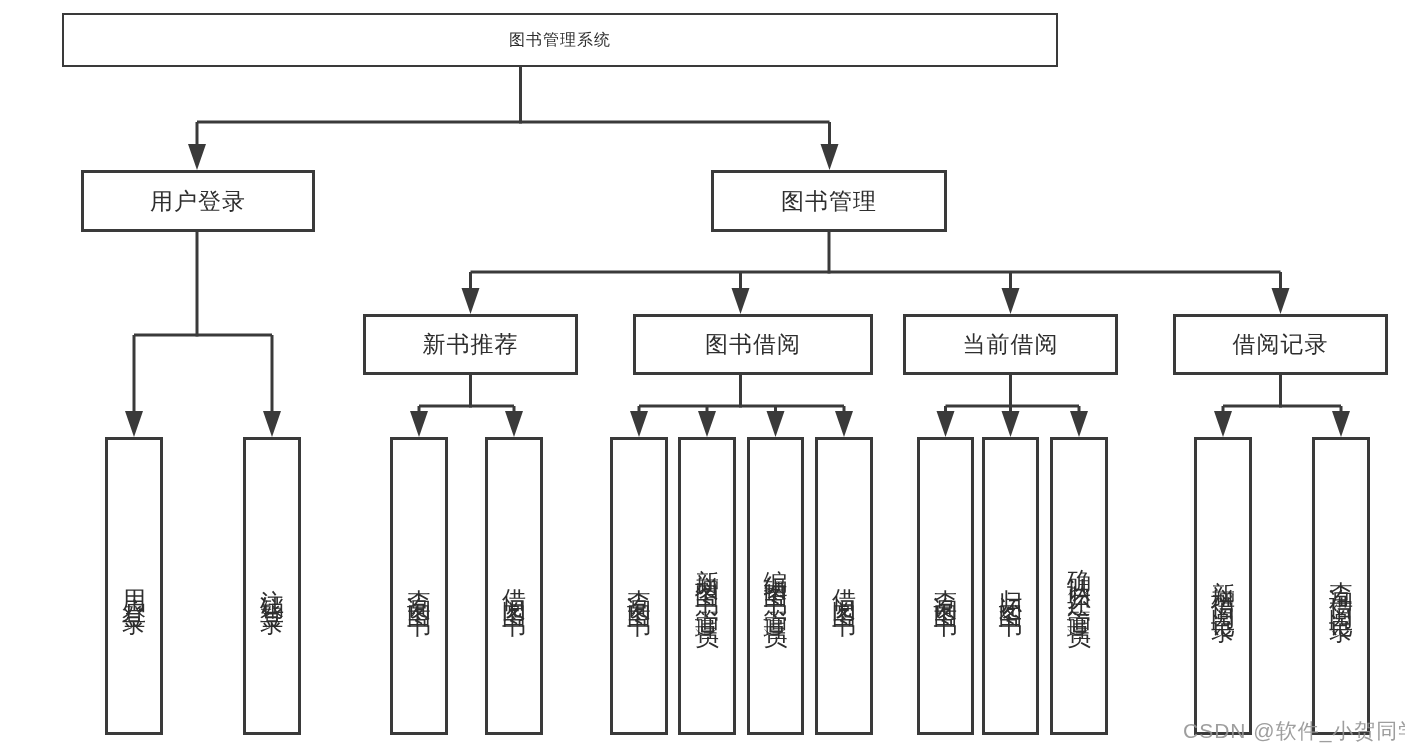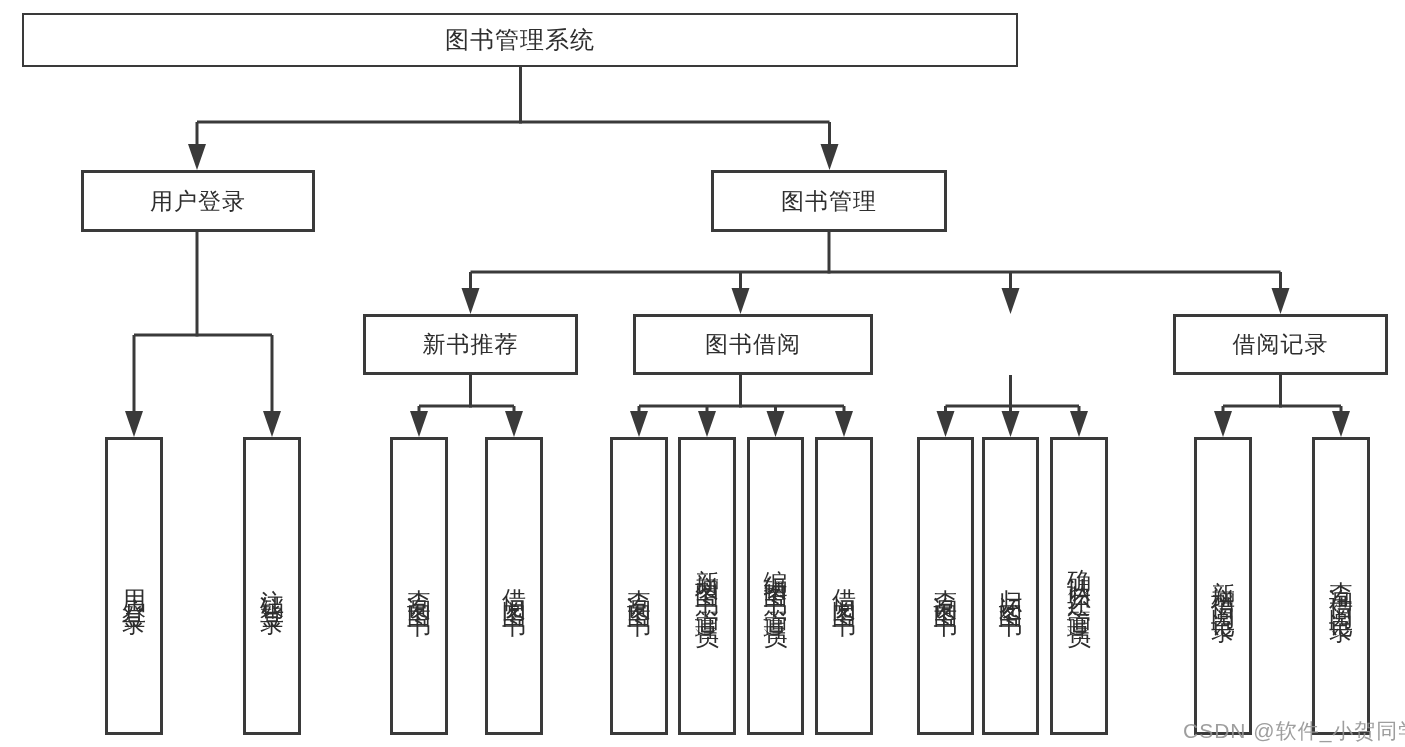--- a/index.html
+++ b/index.html
@@ -20,21 +20,21 @@
     position: absolute;
     box-sizing: border-box;
     border: 3px solid #3a3a3a;
     background: #ffffff;
     display: flex;
     align-items: center;
     justify-content: center;
     color: #2e2e2e;
     z-index: 2;
   }
-  .node.root { border-width: 2px; font-size: 24px; }
+  .node.root { border-width: 2px; font-size: 16px; margin-left: 40px; }
   .node.lvl  { font-size: 23px; }
   .lbl { white-space: nowrap; letter-spacing: 1px; }
   .vlbl {
     writing-mode: vertical-rl;
     text-orientation: mixed;
     font-size: 24px;
     letter-spacing: 8px;
     line-height: 1;
     white-space: nowrap;
   }
@@ -142,20 +142,23 @@
   <div class="node lvl" style="left:711px;top:170px;width:236px;height:62px">
     <span class="lbl">图书管理</span>
   </div>
 
   <div class="node lvl" style="left:363px;top:314px;width:215px;height:61px">
     <span class="lbl">新书推荐</span>
   </div>
   <div class="node lvl" style="left:633px;top:314px;width:240px;height:61px">
     <span class="lbl">图书借阅</span>
   </div>
+  <div class="node lvl" style="left:903px;top:314px;width:215px;height:61px">
+    <span class="lbl">当前借阅</span>
+  </div>
   <div class="node lvl" style="left:1173px;top:314px;width:215px;height:61px">
     <span class="lbl">借阅记录</span>
   </div>
 
   <div class="node leaf" style="left:105px;top:437px;width:58px;height:298px">
     <span class="vlbl">用户登录</span>
   </div>
   <div class="node leaf" style="left:243px;top:437px;width:58px;height:298px">
     <span class="vlbl">注销登录</span>
   </div>

